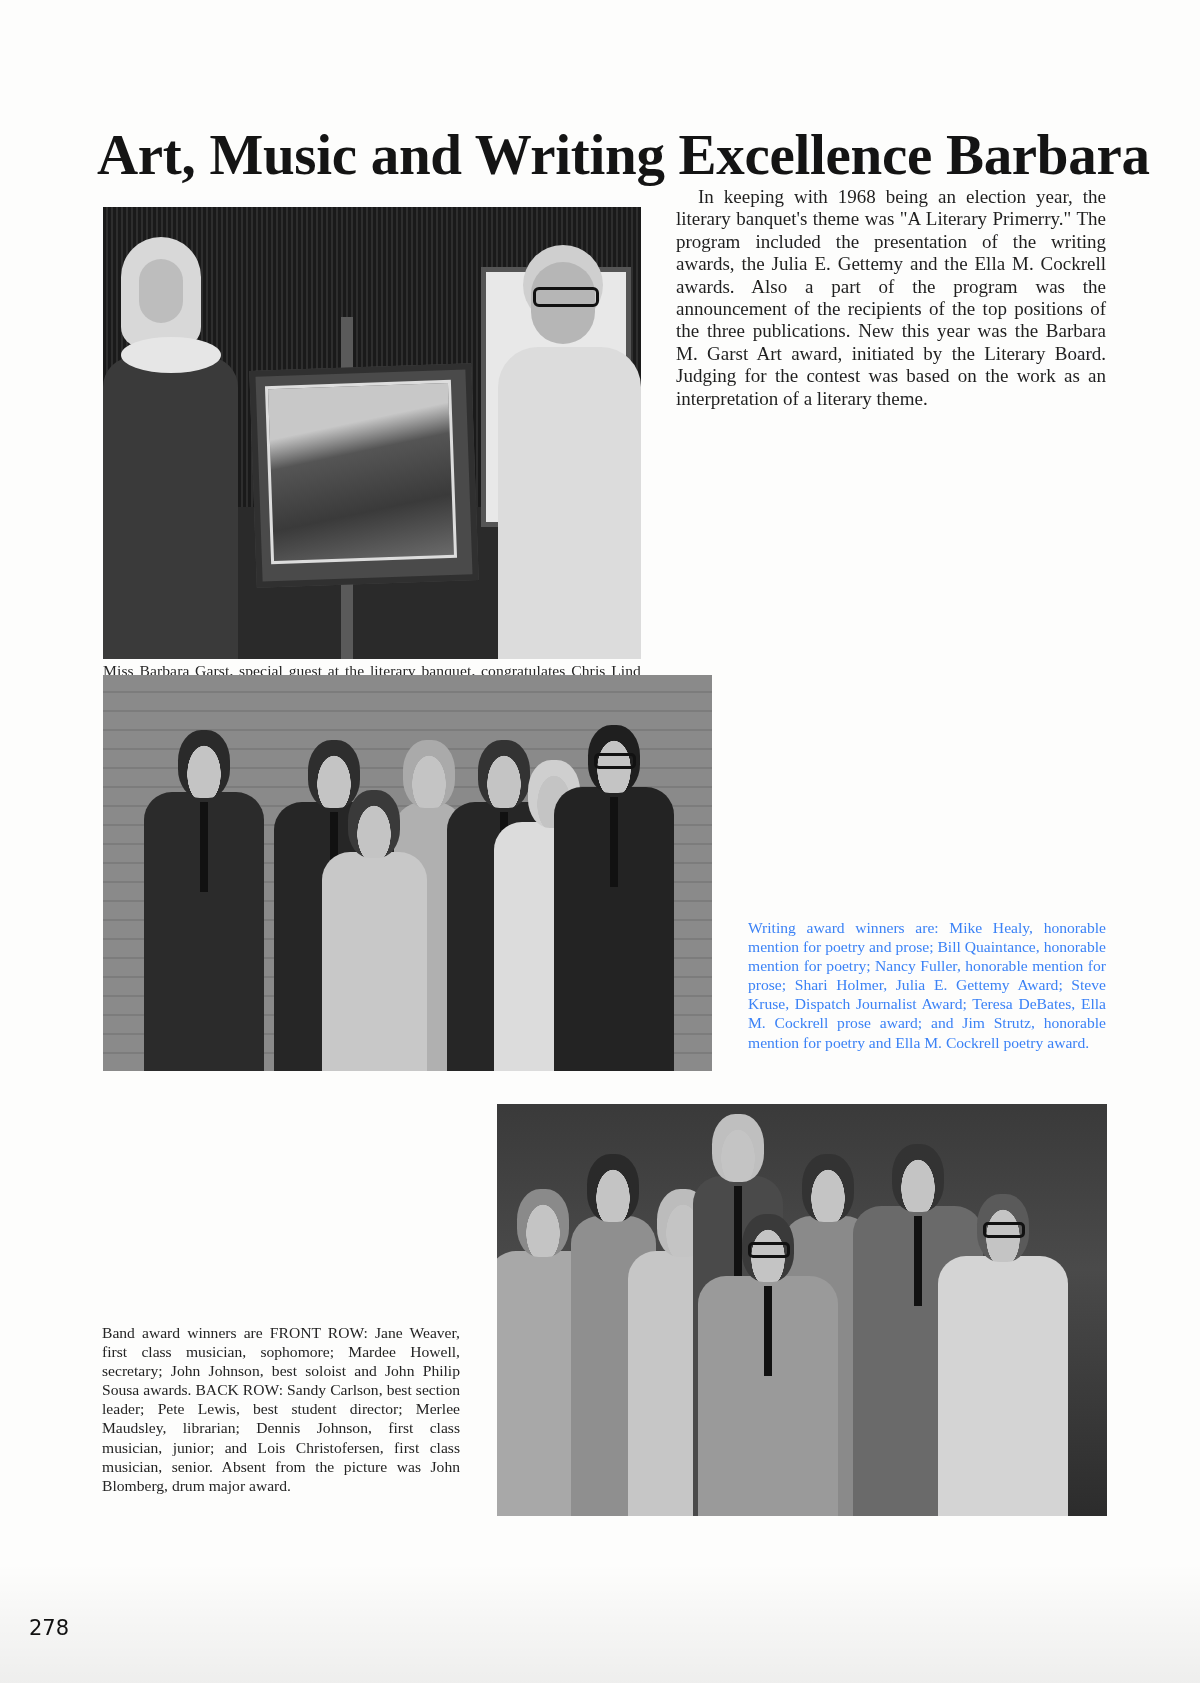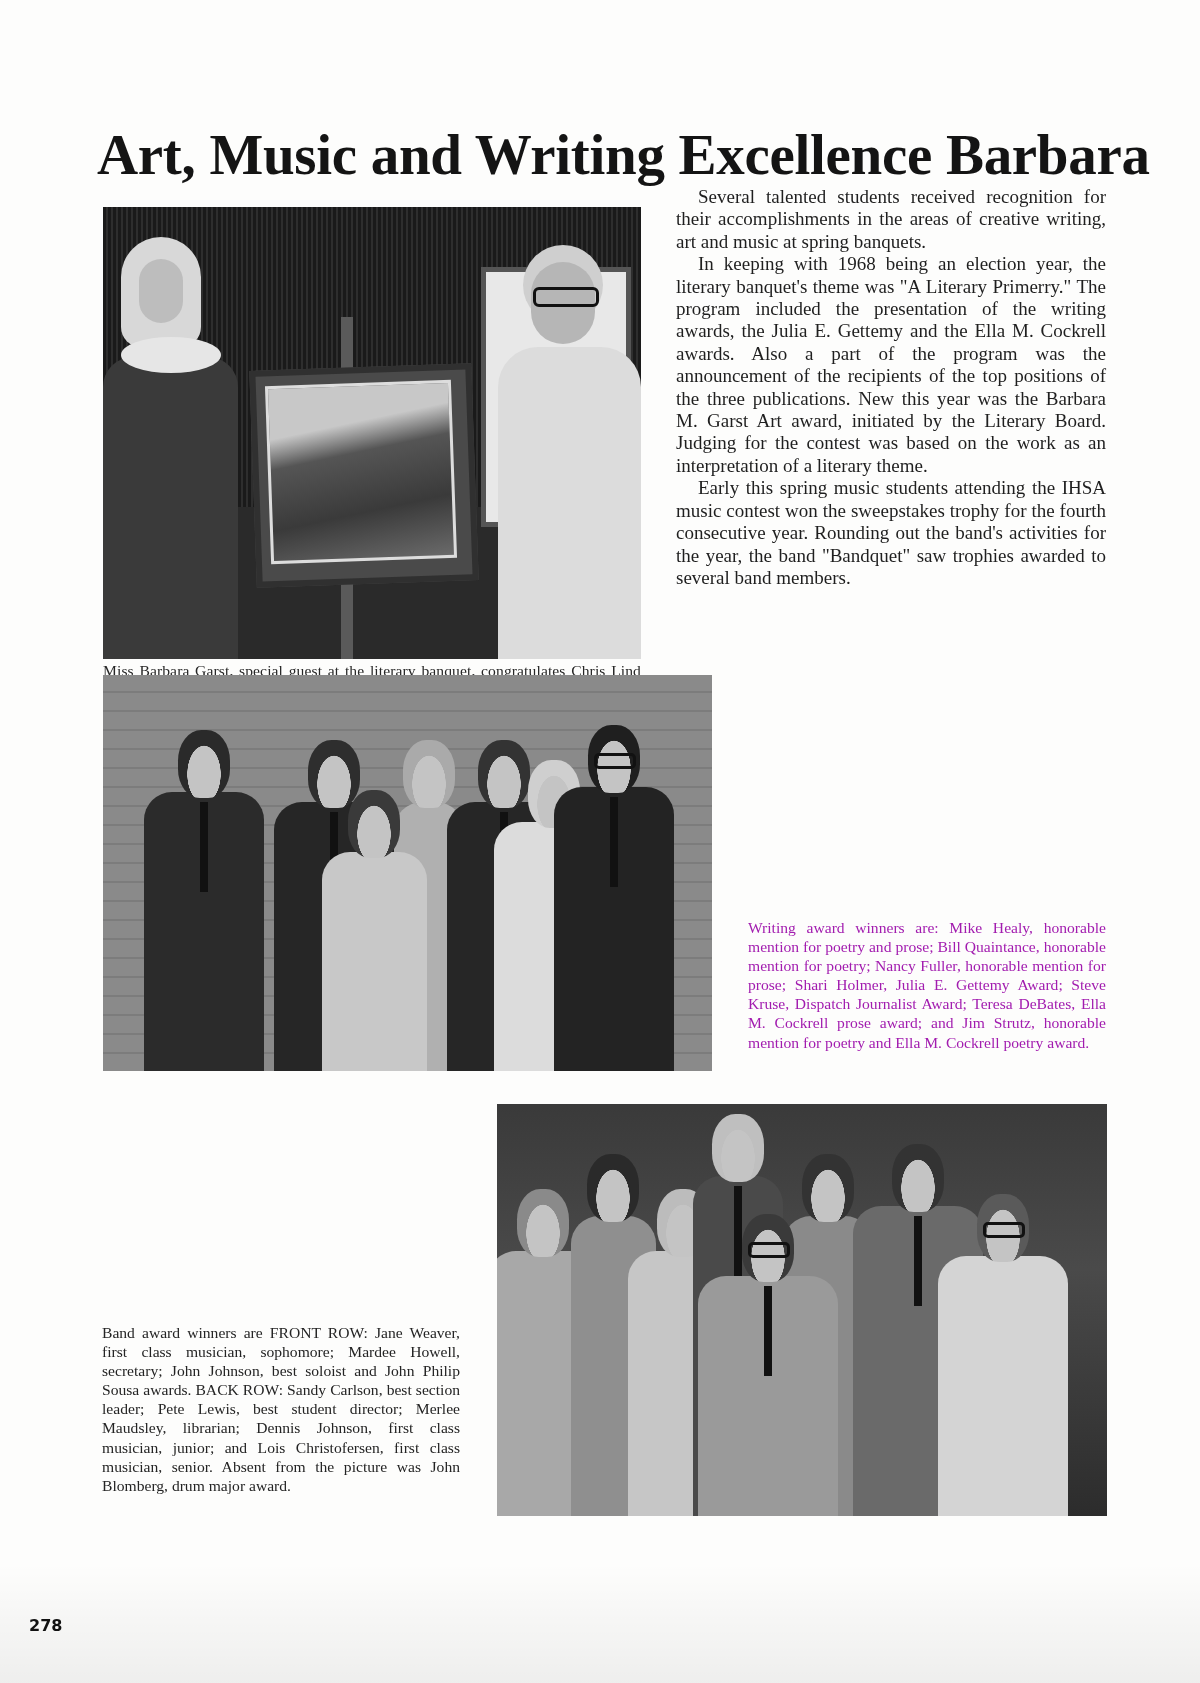--- a/index.html
+++ b/index.html
@@ -59,31 +59,31 @@
     color: #262626; letter-spacing: 0.1px;
   }
   .body-text {
     position: absolute; left: 676px; top: 186px; width: 430px;
     font-size: 19px; line-height: 22.4px; text-align: justify; color: #1f1f1f;
   }
   .body-text p { margin: 0; text-indent: 22px; }
   .caption-writing {
     position: absolute; left: 748px; top: 918px; width: 358px;
     font-size: 15.6px; line-height: 19.1px; text-align: justify; text-align-last: left;
-    color: #a21caf;
+    color: #3b82f6;
   }
   .caption-band {
     position: absolute; left: 102px; top: 1323px; width: 358px;
     font-size: 15.6px; line-height: 19.1px; text-align: justify; text-align-last: left;
     color: #242424;
   }
   .page-number {
     position: absolute; left: 29px; top: 1616px;
     font-family: "DejaVu Sans", "Liberation Sans", sans-serif;
-    font-weight: bold; font-size: 16px; color: #111;
+    font-weight: normal; font-size: 21px; color: #111;
   }
 </style>
 </head>
 <body>
 
 <div class="page-shade"></div>
 
 <h1 class="title">Art, Music and Writing Excellence Barbara</h1>
 
 <div class="photo" id="photo-art">
@@ -97,23 +97,21 @@
   <div class="frame"></div>
   <div class="canvas"></div>
   <div class="lady-dress"></div>
   <div class="lady-hair"></div>
   <div class="lady-face"></div>
   <div class="lady-glasses"></div>
 </div>
 <div class="caption-art">Miss Barbara Garst, special guest at the literary banquet, congratulates Chris Lind on winning first place in the Garst award competition for painting "Twilight at Tintern Abbey." Bill Quaintance took both second and third places.</div>
 
 <div class="body-text">
-  <p>Several talented students received recognition for their accomplishments in the areas of creative writing, art and music at spring banquets.</p>
   <p>In keeping with 1968 being an election year, the literary banquet's theme was "A Literary Primerry." The program included the presentation of the writing awards, the Julia E. Gettemy and the Ella M. Cockrell awards. Also a part of the program was the announcement of the recipients of the top positions of the three publications. New this year was the Barbara M. Garst Art award, initiated by the Literary Board. Judging for the contest was based on the work as an interpretation of a literary theme.</p>
-  <p>Early this spring music students attending the IHSA music contest won the sweepstakes trophy for the fourth consecutive year. Rounding out the band's activities for the year, the band "Bandquet" saw trophies awarded to several band members.</p>
 </div>
 
 <div class="photo" id="photo-writing">
     <div class="person" style="left: 75px; top: 55px;">
       <div class="body" style="left: -34px; top: 62px; width: 120px; height: 600px; background: rgb(43, 43, 43);"></div>
       <div class="head" style="left: 0px; top: 0px; width: 52px; height: 68px; background: radial-gradient(at 50% 65%, rgb(196, 196, 196) 0px, rgb(196, 196, 196) 45%, rgb(42, 42, 42) 46%);"></div>
       <div class="tie" style="left: 22px; top: 72px; height: 90px;"></div>
     </div>
     <div class="person" style="left: 205px; top: 65px;">
       <div class="body" style="left: -34px; top: 62px; width: 120px; height: 600px; background: rgb(38, 38, 38);"></div>

